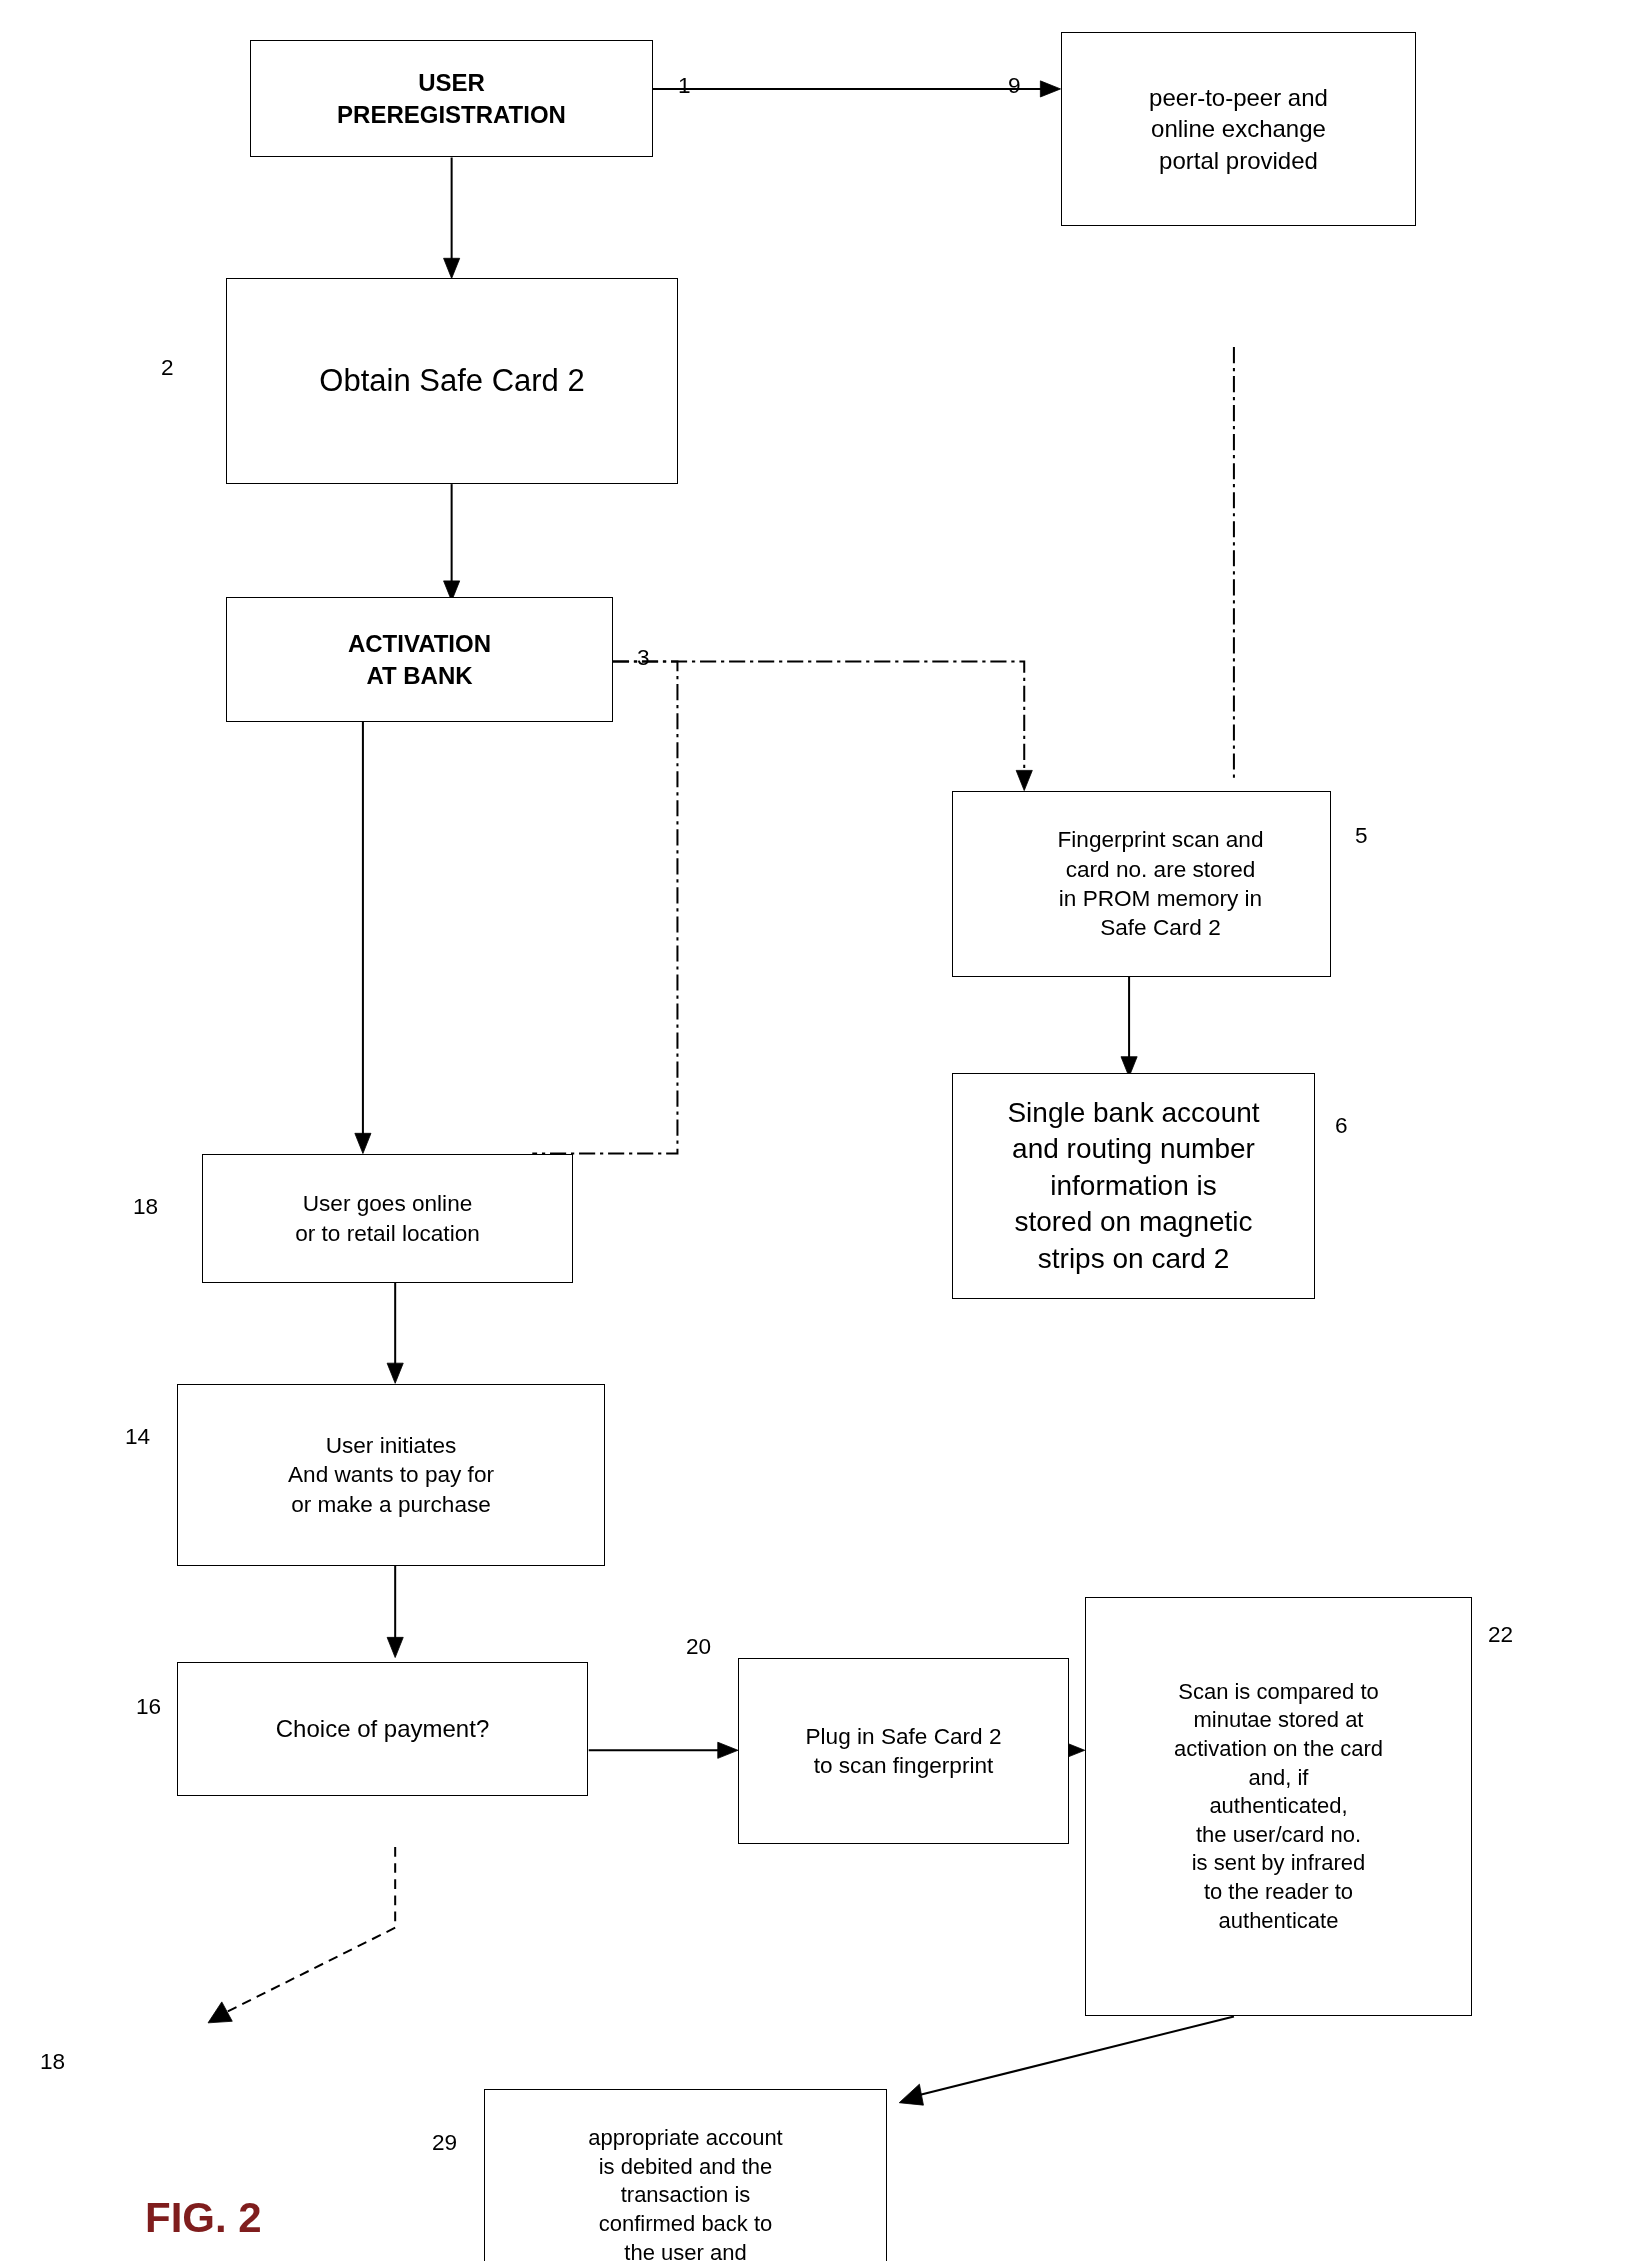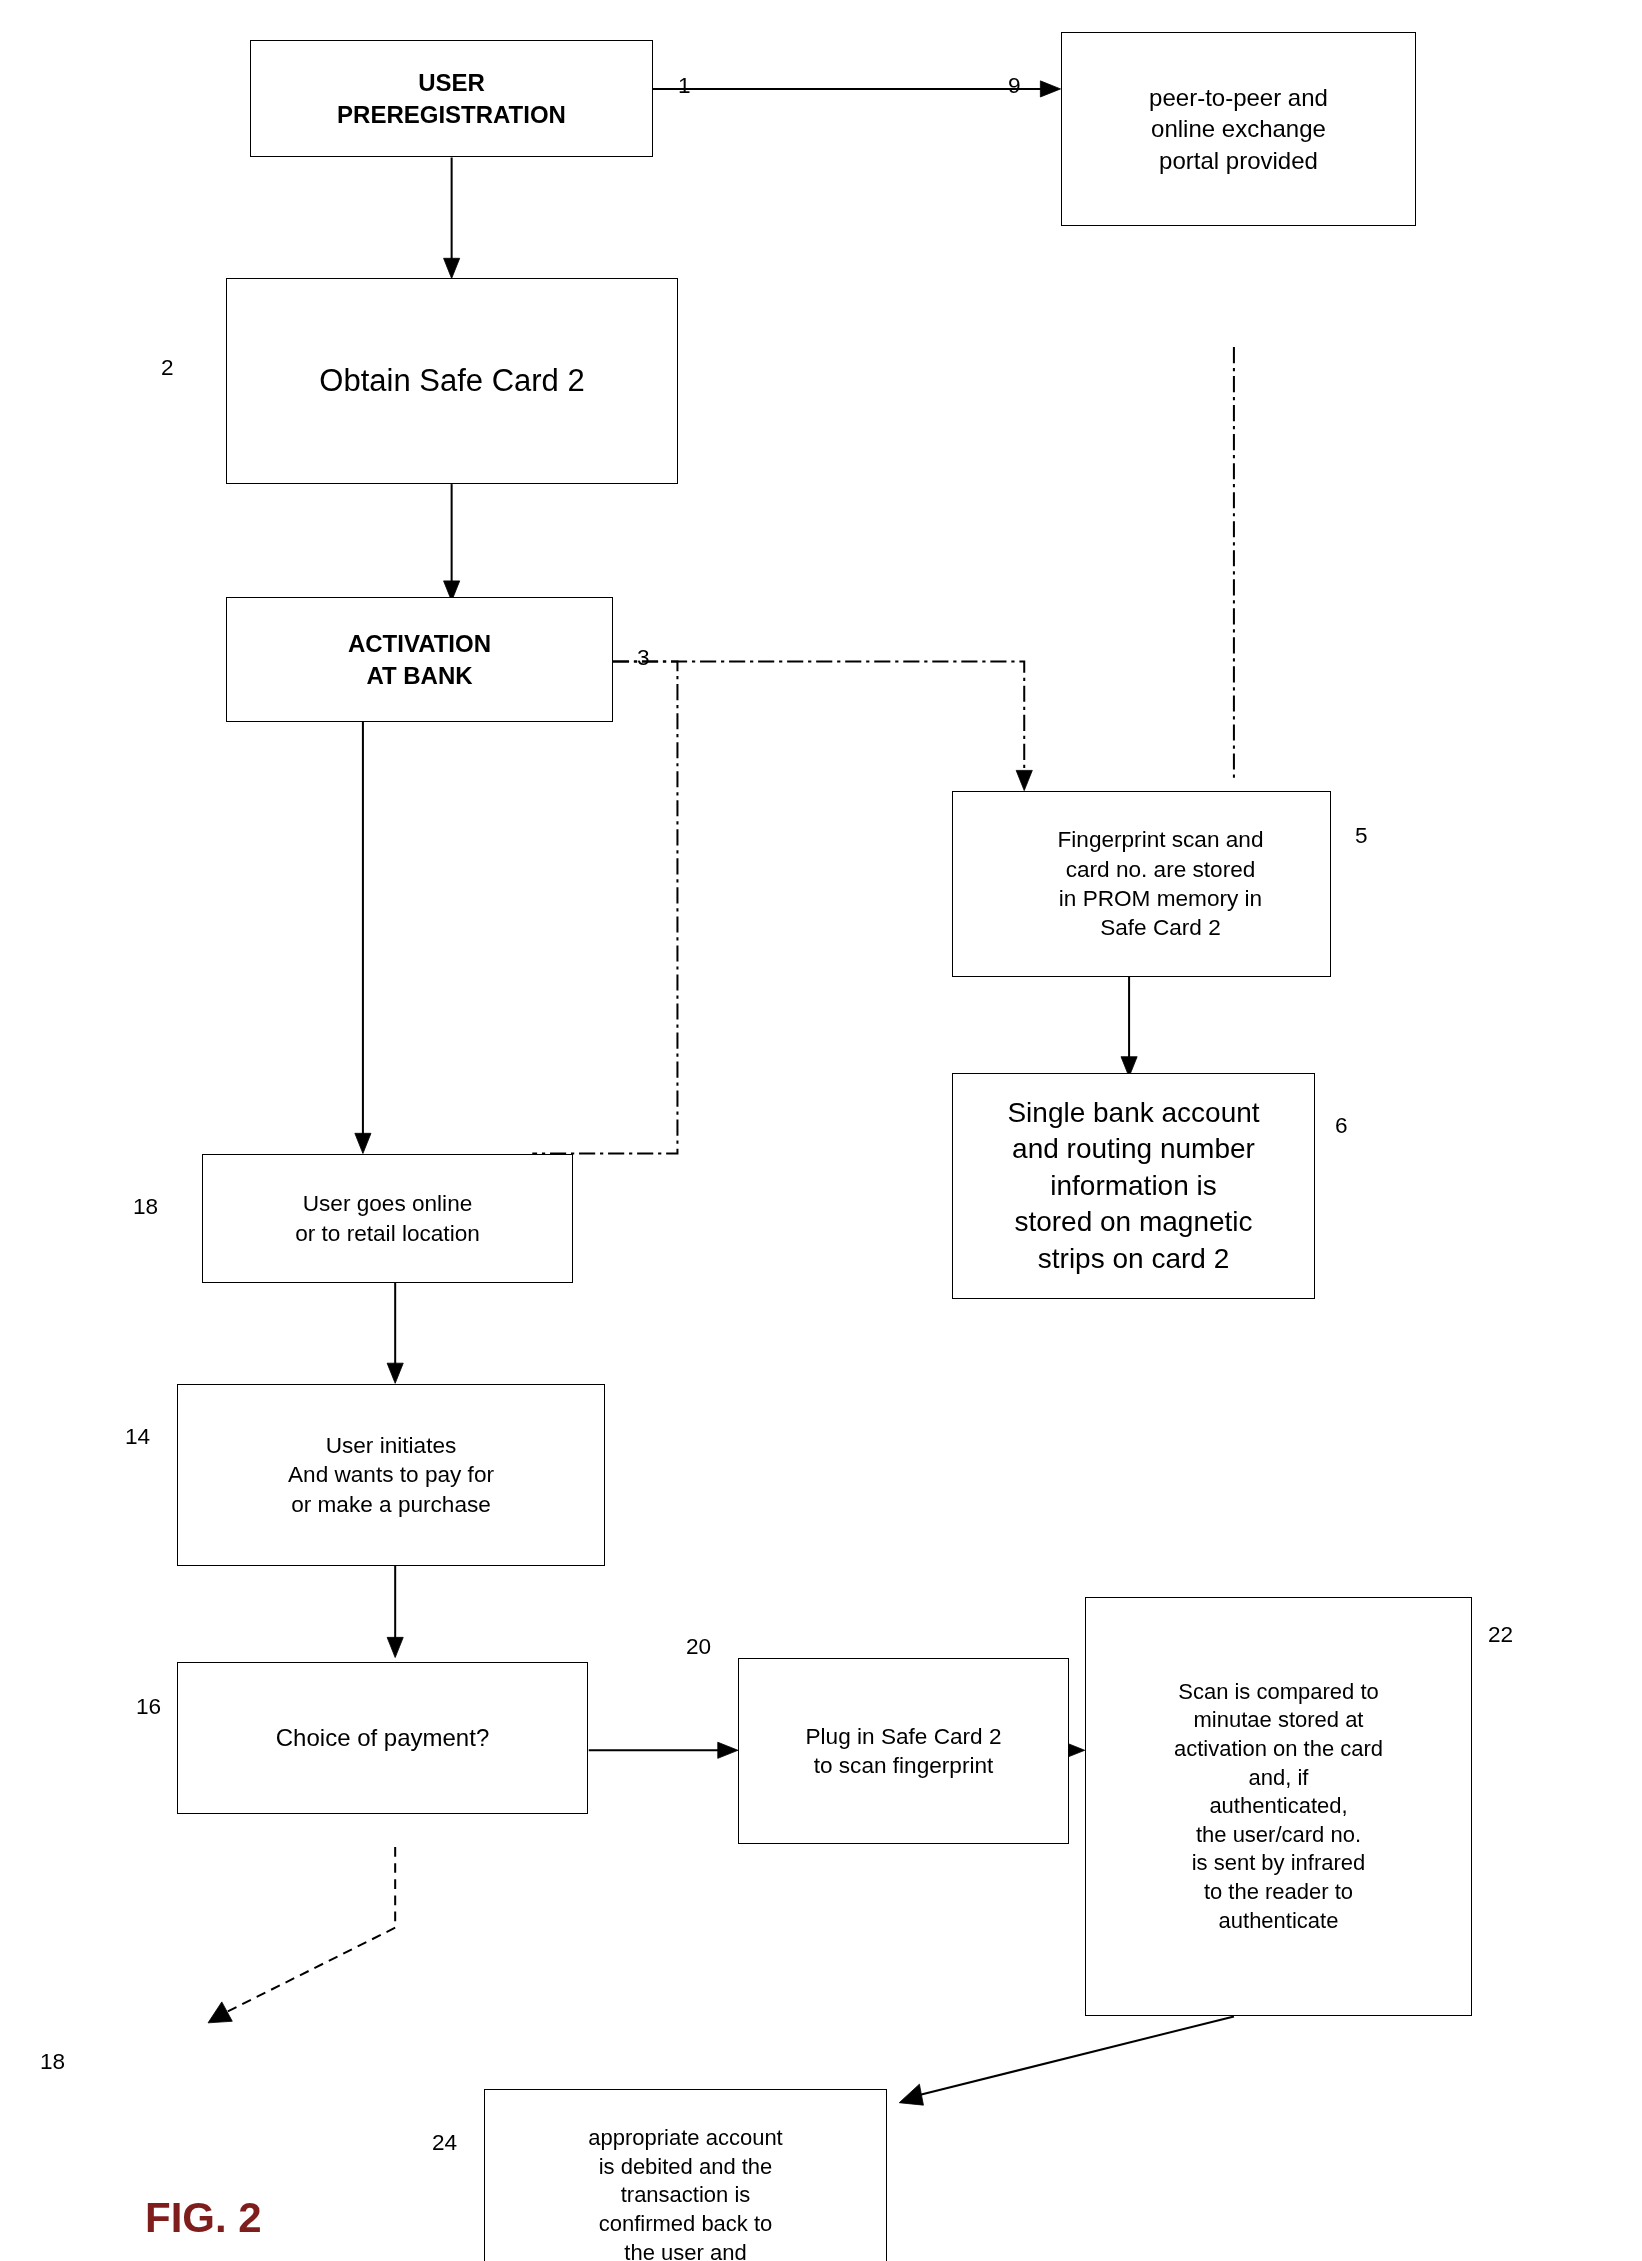--- a/index.html
+++ b/index.html
@@ -174,21 +174,21 @@
   <div class="label" style="left:133px; top:1194px;">18</div>
 
   <div class="box" style="left:177px; top:1384px; width:428px; height:182px; font-size:22.6px;">
     <span style="white-space:pre-line;">User initiates
 And wants to pay for
 or make a purchase</span>
   </div>
 
   <div class="label" style="left:125px; top:1424px;">14</div>
 
-  <div class="box" style="left:177px; top:1662px; width:411px; height:152px; font-size:24px;">
+  <div class="box" style="left:177px; top:1662px; width:411px; height:134px; font-size:24px;">
     <span>Choice of payment?</span>
   </div>
 
   <div class="label" style="left:136px; top:1694px;">16</div>
 
   <div class="box" style="left:738px; top:1658px; width:331px; height:186px; font-size:22.6px;">
     <span style="white-space:pre-line;">Plug in Safe Card 2
 to scan fingerprint</span>
   </div>
 
@@ -213,18 +213,18 @@
 
   <div class="box" style="left:484px; top:2089px; width:403px; height:242px; font-size:22px;">
     <span style="white-space:pre-line;">appropriate account
 is debited and the
 transaction is
 confirmed back to
 the user and
 merchant</span>
   </div>
 
-  <div class="label" style="left:432px; top:2130px;">24</div>
+  <div class="label" style="left:432px; top:2130px;">29</div>
 
   <div class="fig-label" style="left:145px; top:2194px;">FIG. 2</div>
 
 </div>
 
 
 </body></html>

